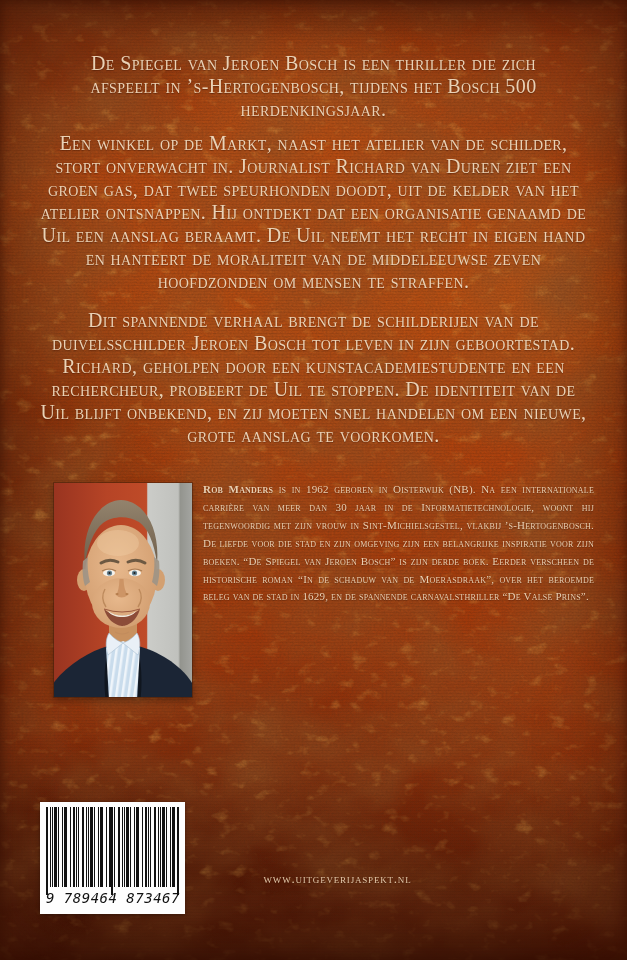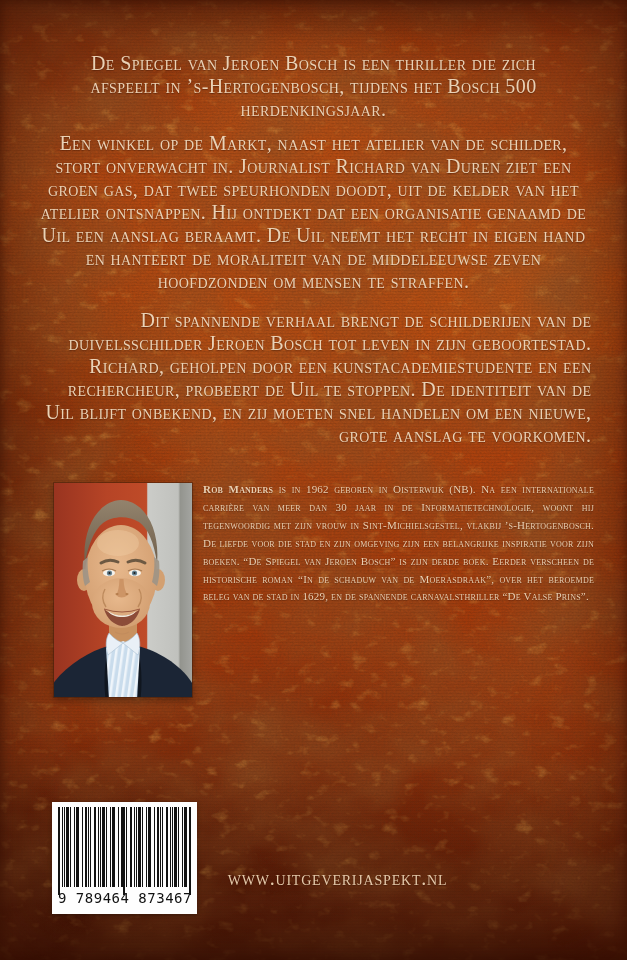--- a/index.html
+++ b/index.html
@@ -32,40 +32,41 @@
   
   .synopsis{top:52px;left:30px;width:567px;text-align:center;}
   .synopsis p{
     font-variant:small-caps;letter-spacing:0.4px;
     font-size:20px;line-height:23px;color:#ead2b6;
     text-shadow:0 1px 1px rgba(60,18,2,0.45);
     margin:0 auto;
   }
   .p1{max-width:472px;margin-bottom:11px !important;}
   .p2{max-width:548px;margin-bottom:16px !important;text-align:center;}
-  .p3{max-width:556px;text-align:right;}
+  .p3{max-width:556px;}
   
   .photo{
     position:absolute;left:54px;top:483px;width:138px;height:214px;z-index:2;
     box-shadow:0 0 0 1px rgba(70,30,10,0.5), 0 3px 8px rgba(0,0,0,0.35);
   }
   .photo svg{display:block;}
   .bio{
     position:absolute;left:203px;top:481px;width:391px;z-index:2;
     font-variant:small-caps;letter-spacing:0.2px;
     font-size:11px;line-height:17.9px;color:#e8cfb2;
     text-align:justify;margin:0;
     text-shadow:0 1px 1px rgba(60,18,2,0.45);
   }
   .bio strong{font-weight:bold;}
   
   .barcode{
-    top:802px;left:52px;width:145px;height:112px;
+    top:802px;left:40px;width:145px;height:112px;
     background:#fefefe;box-sizing:border-box;padding:5px 6px 0;
     box-shadow:0 1px 4px rgba(0,0,0,0.35);
+    font-style:italic;
   }
   .bars{
     position:relative;height:80px;
     background:
       repeating-linear-gradient(90deg,#121212 0 1px,transparent 1px 4px),
       repeating-linear-gradient(90deg,#121212 0 2px,transparent 2px 9px),
       repeating-linear-gradient(90deg,#121212 0 1px,transparent 1px 6px);
   }
   .bars::before{
     content:"";position:absolute;left:0;top:0;bottom:-8px;width:2px;background:#121212;
@@ -76,21 +77,21 @@
     font-family:"DejaVu Sans Mono",monospace;font-size:14px;color:#111;
     letter-spacing:0.5px;white-space:nowrap;
   }
   
   .publisher{top:868px;left:180px;width:315px;text-align:center;color:#ead4b8;}
   .pub-name{
     font-variant:small-caps;font-size:27px;line-height:26px;letter-spacing:1.5px;
     text-shadow:0 1px 1px rgba(60,18,2,0.5);
   }
   .pub-url{
-    font-variant:small-caps;font-size:20px;line-height:17px;letter-spacing:0.8px;
+    font-variant:small-caps;font-size:13px;line-height:17px;letter-spacing:0.8px;
     color:#e3c9ab;text-shadow:0 1px 1px rgba(60,18,2,0.5);margin-top:2px;
   }
 </style>
 </head>
 <body>
 
 <div class="cover">
 
   <svg class="tex" width="627" height="960" aria-hidden="true">
     <defs>

